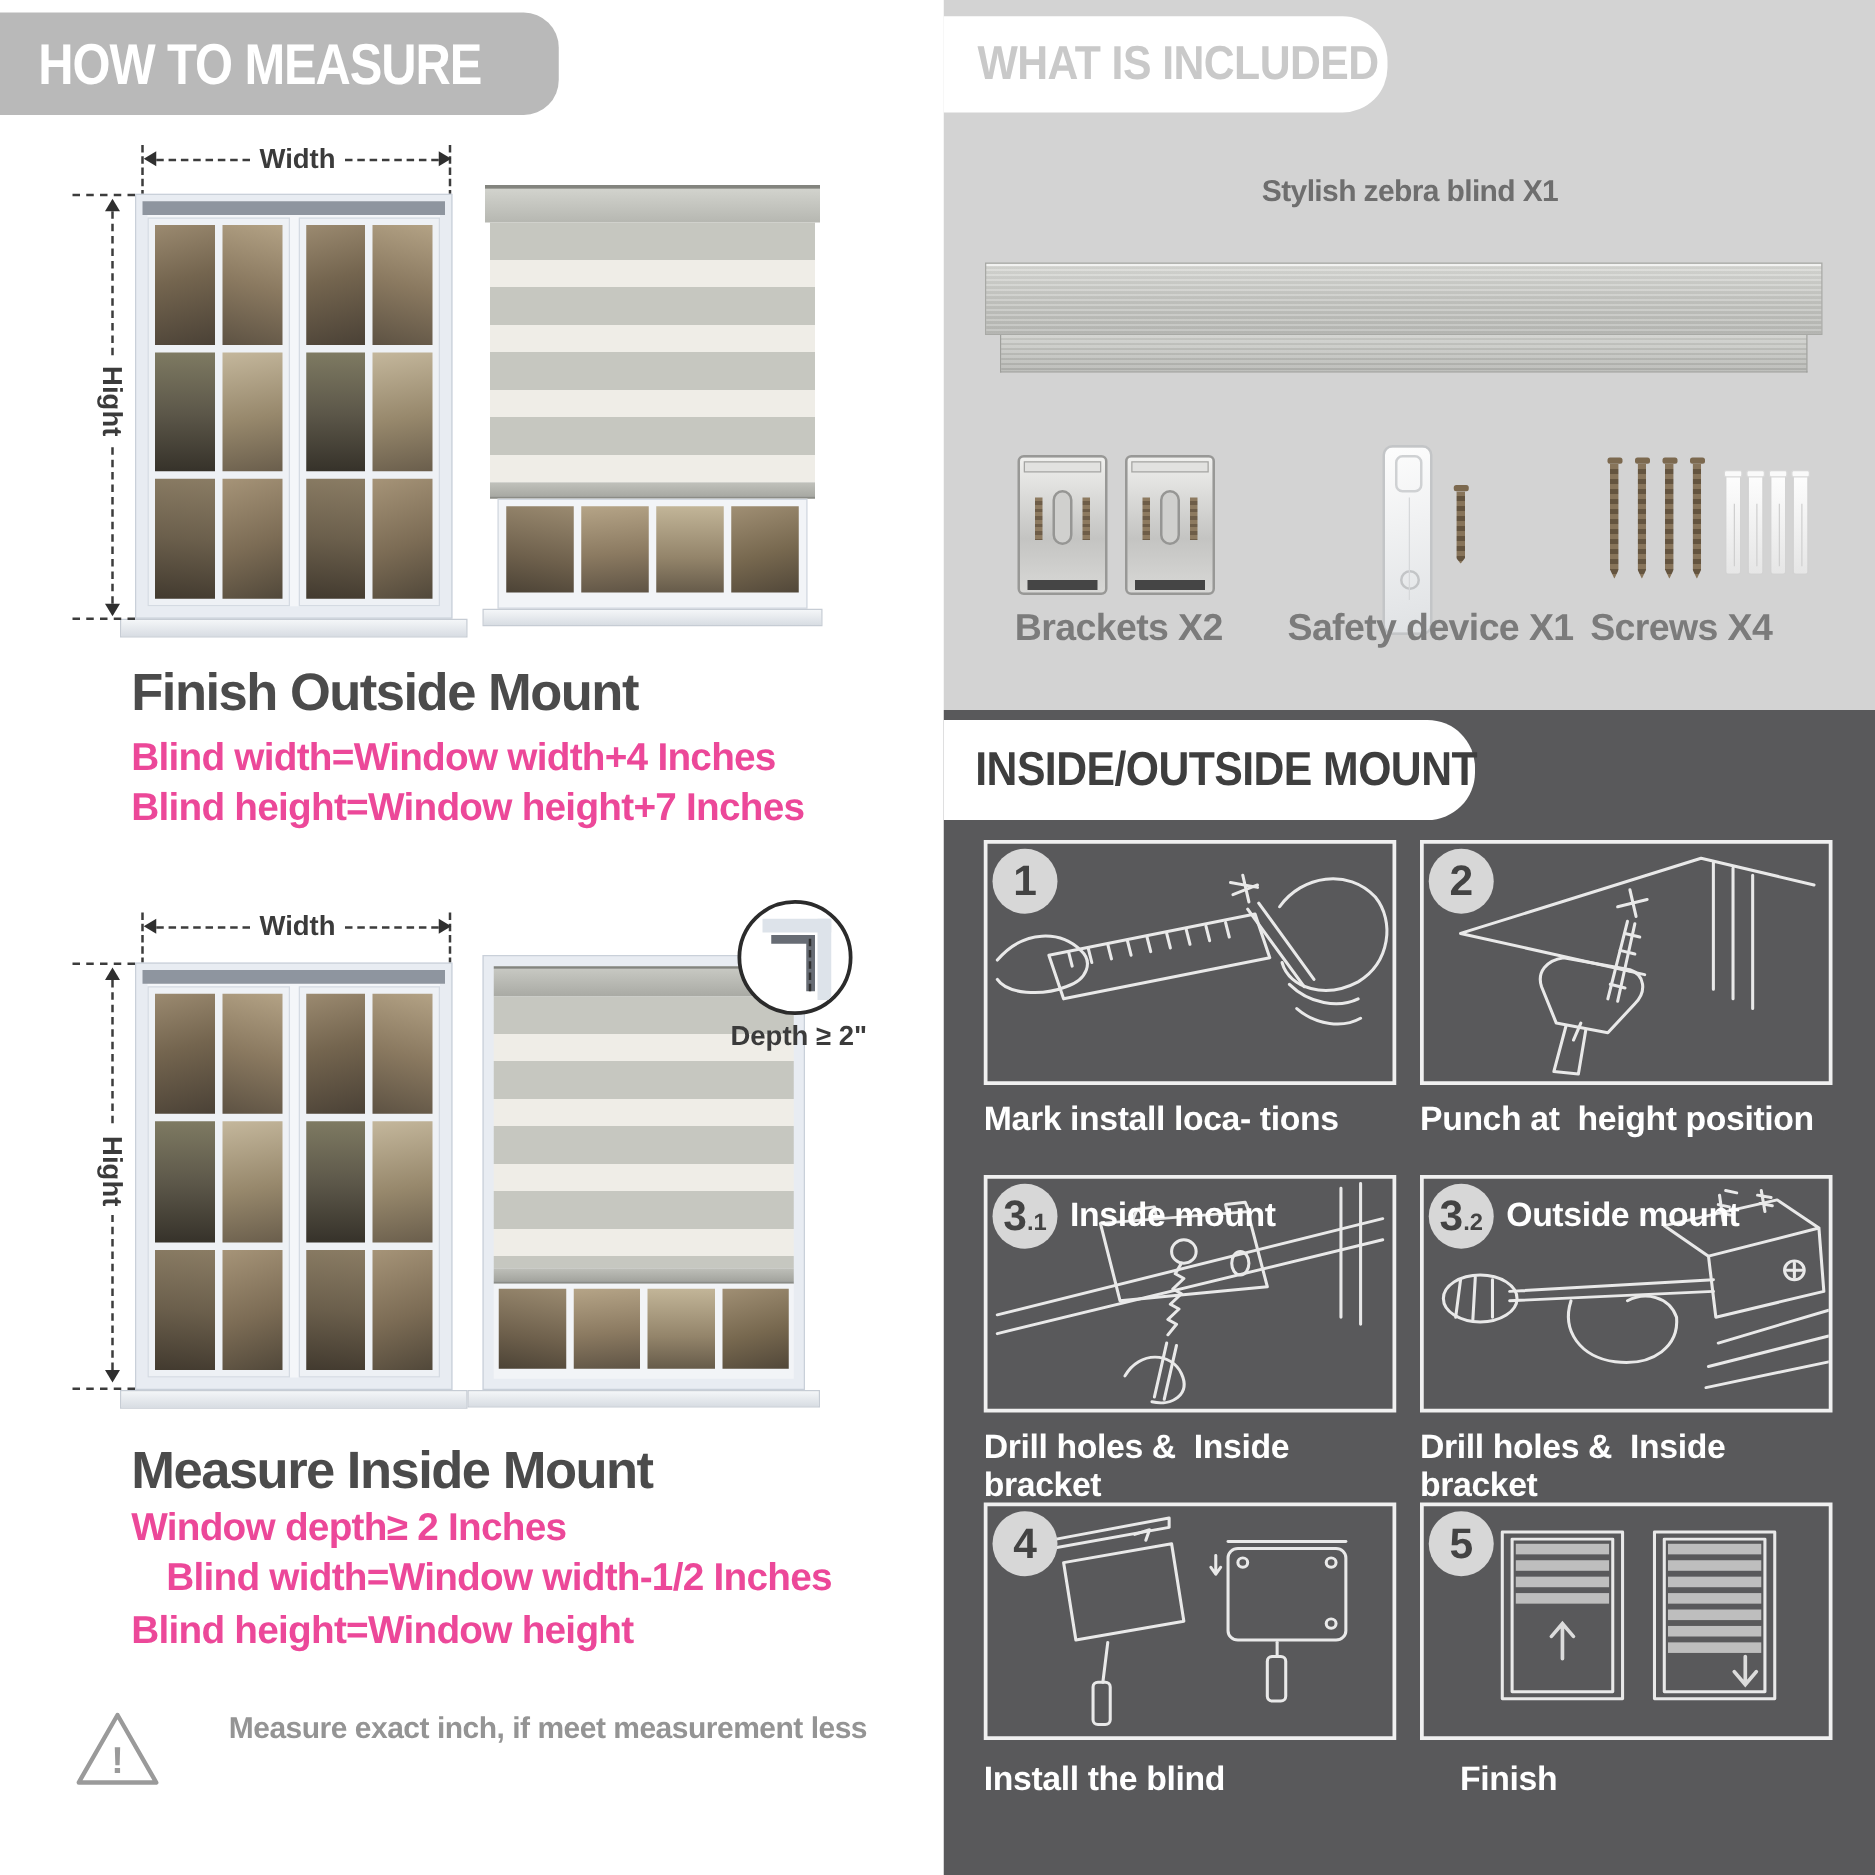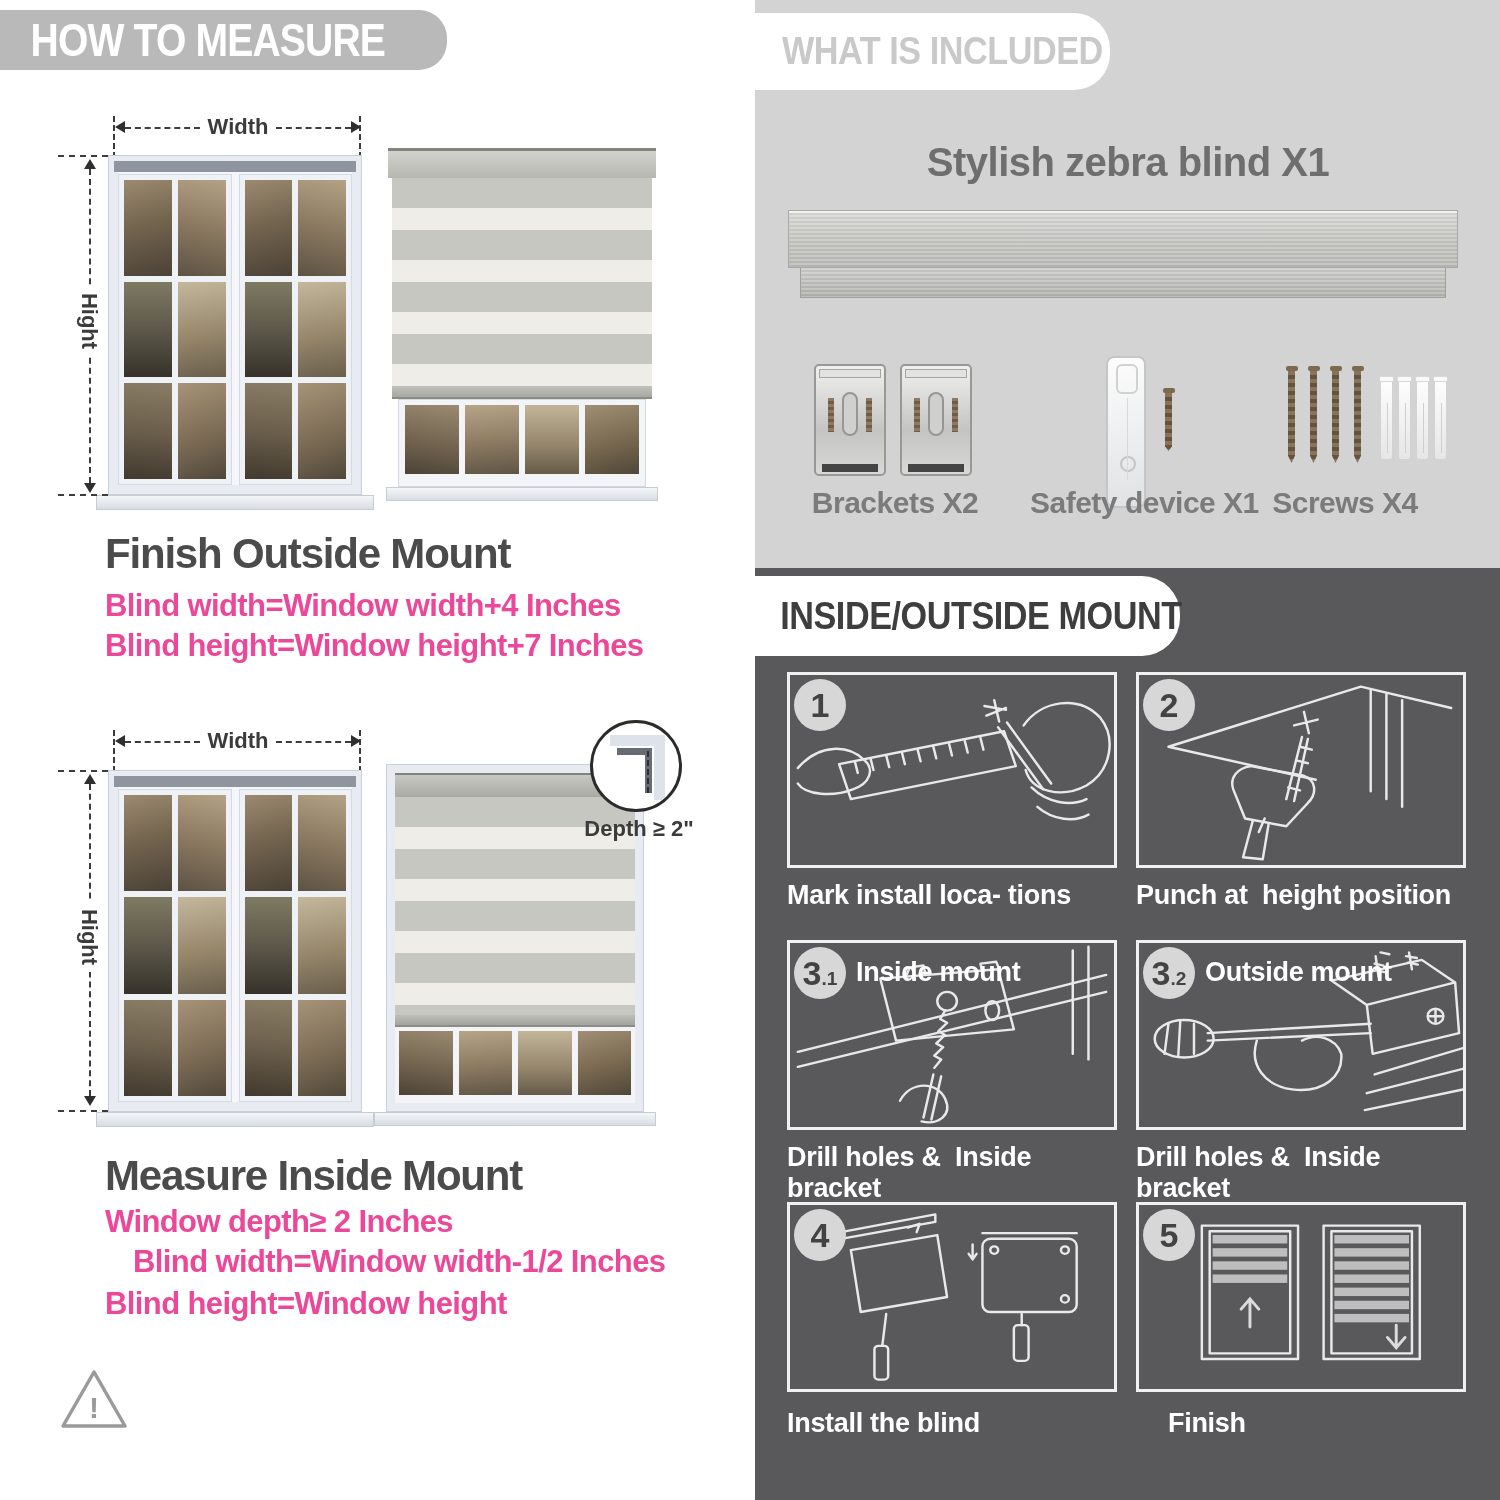--- a/index.html
+++ b/index.html
@@ -1,21 +1,21 @@
 <!DOCTYPE html>
 <html><head>
 <meta charset="utf-8">
 <style>
   html,body{margin:0;padding:0;background:#fff;}
   #canvas{position:relative;width:1500px;height:1500px;background:#ffffff;
           font-family:"Liberation Sans",sans-serif;overflow:hidden;}
   .abs{position:absolute;}
 
   
-  .banner{position:absolute;left:0;top:10px;width:447px;height:60px;background:#b9b9b9;
+  .banner{position:absolute;left:0;top:10px;width:447px;height:82px;background:#b9b9b9;
           border-radius:0 28px 28px 0;display:flex;align-items:center;}
   .banner span{display:inline-block;color:#ffffff;font-weight:bold;font-size:46px;
           padding-left:36px;letter-spacing:-1px;transform:scaleX(.85);transform-origin:left center;white-space:nowrap;}
 
   .h2{position:absolute;font-size:42px;font-weight:bold;color:#4b4b4b;letter-spacing:-1.2px;white-space:nowrap;}
   .formula{position:absolute;font-size:31px;font-weight:bold;color:#ec4899;letter-spacing:-0.6px;white-space:nowrap;}
 
   
   .vguide{position:absolute;width:0;border-left:2px dashed #3c3c3c;}
   .htick{position:absolute;height:0;border-top:2px dashed #3c3c3c;}
@@ -74,21 +74,21 @@
   .mag .cornerB{position:absolute;right:27px;top:25px;width:28px;height:38px;border-top:7px solid #676c74;border-right:7px solid #676c74;}
   .mag .mdash{position:absolute;right:30px;top:28px;height:42px;border-left:2px dashed #2f2f2f;}
   .maglabel{position:absolute;font-size:22px;font-weight:bold;color:#3b3b3b;text-align:center;}
 
   .warntext{position:absolute;font-size:24px;line-height:37px;font-weight:bold;color:#949494;letter-spacing:-0.4px;white-space:nowrap;}
 
   
   .graypanel{position:absolute;left:755px;top:0;width:745px;height:568px;background:#d3d3d3;}
   .whiteheader{position:absolute;background:#ffffff;display:flex;align-items:center;}
   .whiteheader span{display:inline-block;font-weight:bold;white-space:nowrap;transform:scaleX(.9);transform-origin:left center;letter-spacing:-0.5px;}
-  .product{position:absolute;font-size:40px;font-weight:bold;color:#6e6e6e;text-align:center;letter-spacing:-0.5px;}
+  .product{position:absolute;font-size:24px;font-weight:bold;color:#6e6e6e;text-align:center;letter-spacing:-0.5px;}
   .hr-top{position:absolute;background:linear-gradient(180deg,#d8d9d5,#c3c4c0 55%,#b9bab6);
           border:1px solid #a8a9a5;box-sizing:border-box;box-shadow:inset 0 2px 0 rgba(255,255,255,.6);}
   .hr-top i,.hr-bot i{position:absolute;inset:0;background:repeating-linear-gradient(180deg,rgba(255,255,255,.18) 0 2px,rgba(0,0,0,.03) 2px 4px);}
   .hr-bot{position:absolute;background:linear-gradient(180deg,#cbccc8,#b0b1ad);border:1px solid #9fa09c;border-top:none;box-sizing:border-box;}
 
   .bracket{position:absolute;width:72px;height:112px;background:linear-gradient(180deg,#f0f0ee,#c4c4c2 60%,#d8d8d6);
            border:2px solid #989896;border-radius:5px;box-sizing:border-box;}
   .b-top{position:absolute;top:3px;left:3px;right:3px;height:9px;background:#e2e2e0;border:1px solid #a5a5a3;box-sizing:border-box;}
   .b-slot{position:absolute;top:26px;left:50%;transform:translateX(-50%);width:16px;height:44px;border:2px solid #969694;border-radius:8px;background:#d0d0ce;box-sizing:border-box;}
   .b-scr{position:absolute;top:32px;width:6px;height:34px;background:repeating-linear-gradient(180deg,#8d7a60 0 3px,#6e5d48 3px 6px);}
@@ -258,20 +258,21 @@
     <div class="h2" style="left:105px;top:1152px;">Measure Inside Mount</div>
     <div class="formula" style="left:105px;top:1204px;">Window depth≥ 2 Inches</div>
     <div class="formula" style="left:92px;top:1244px;margin-left:41px;">Blind width=Window width-1/2 Inches</div>
     <div class="formula" style="left:105px;top:1286px;">Blind height=Window height</div>
 
     <svg class="abs" style="left:58px;top:1366px;" width="72" height="68" viewBox="0 0 72 68">
       <path d="M36 6 L67 60 L5 60 Z" fill="none" stroke="#9a9a9a" stroke-width="3.5" stroke-linejoin="round"></path>
       <text x="36" y="52" text-anchor="middle" font-family="Liberation Sans, sans-serif" font-size="30" font-weight="bold" fill="#9a9a9a">!</text>
     </svg>
     <div class="warntext" style="left:183px;top:1364px;">
+      <div>Measure exact inch, if meet measurement less</div>
     </div>
   </section>
 
   <section>
     <div class="graypanel"></div>
 
     <div class="whiteheader" style="left:755px;top:13px;width:355px;height:77px;border-radius:0 36px 36px 0;">
       <span style="font-size:38px;color:#c9c9c9;padding-left:30px;">WHAT IS INCLUDED</span>
     </div>
 

